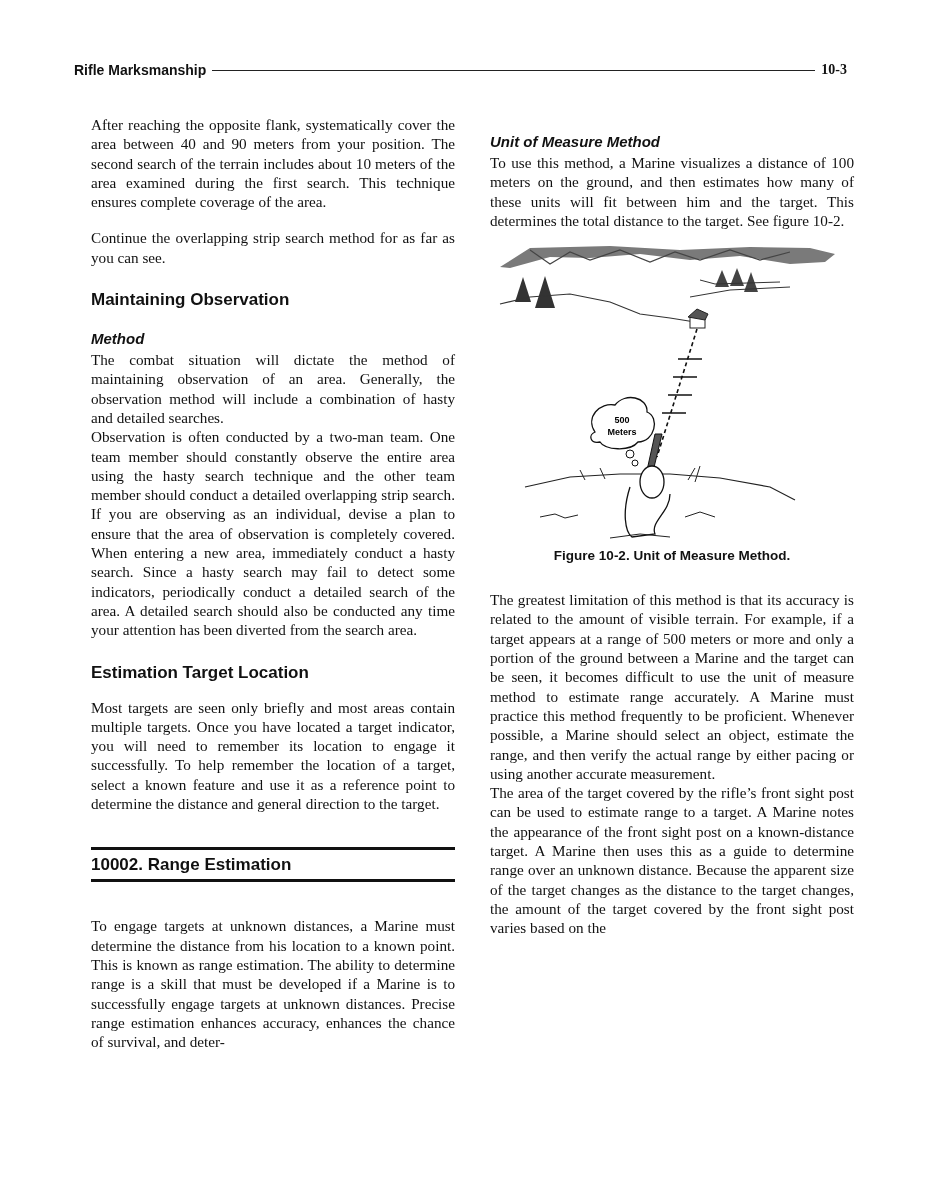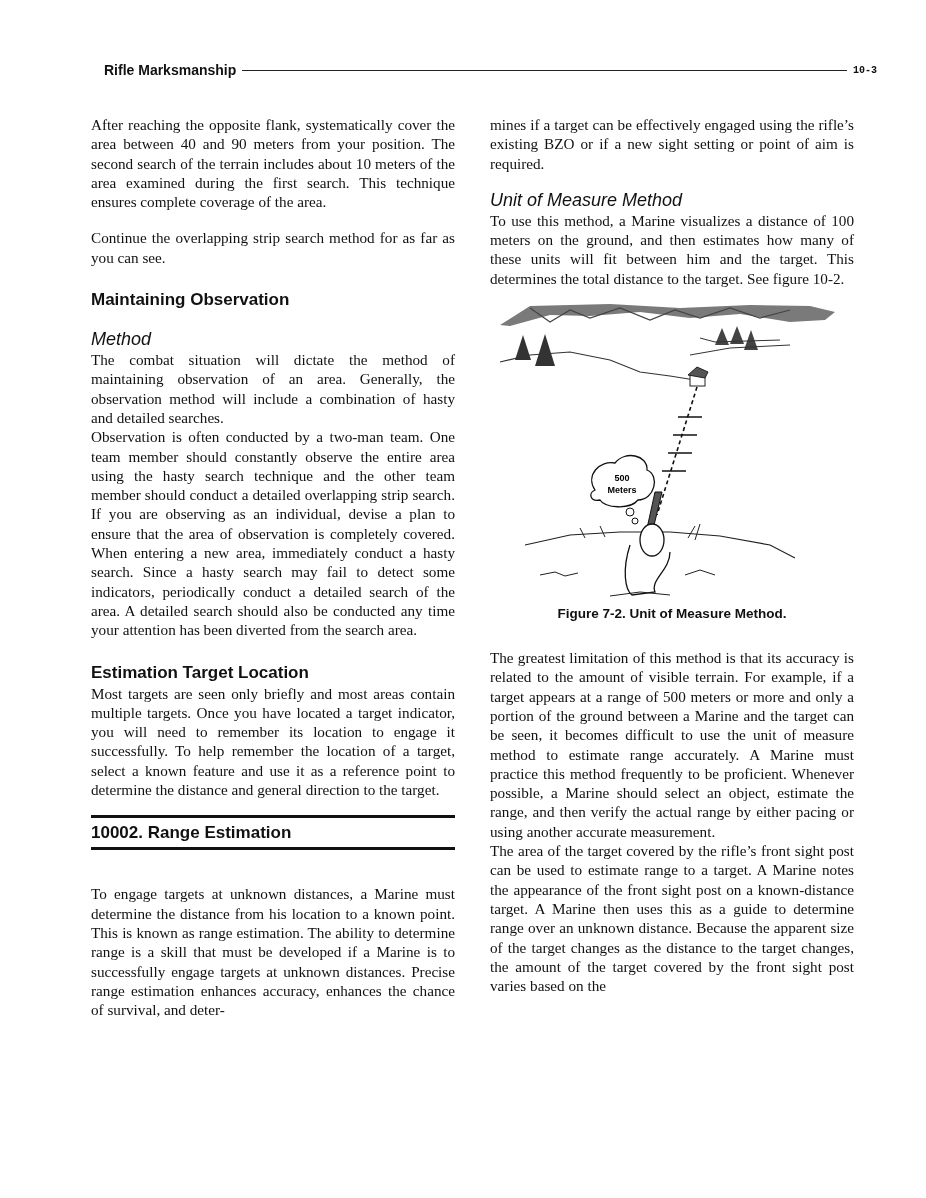--- a/index.html
+++ b/index.html
@@ -1,26 +1,26 @@
 <!DOCTYPE html>
 <html><head>
   <meta charset="utf-8">
   <style>
     html, body { margin: 0; padding: 0; background: #ffffff; }
     body { width: 926px; height: 1198px; position: relative; overflow: hidden; color: #111; }
-    .header { position: absolute; left: 104px; top: 60px; width: 773px; height: 20px; display: flex; align-items: center; text-align: center; }
+    .header { position: absolute; left: 74px; top: 60px; width: 773px; height: 20px; display: flex; align-items: center; text-align: center; }
     .header .title { font-family: "Liberation Sans", sans-serif; font-weight: bold; font-size: 14px; white-space: nowrap; }
     .header .rule { flex: 1; height: 0; border-top: 1px solid #222; margin: 0 6px; }
-    .header .pagenum { font-family: Liberation Mono, monospace; font-weight: bold; font-size: 10px; }
+    .header .pagenum { font-family: Liberation Serif, serif; font-weight: bold; font-size: 14px; }
     .col { position: absolute; width: 364px; font-family: "Liberation Serif", serif; font-size: 15.2px; line-height: 19.3px; text-align: justify; }
     .col.left { left: 91px; top: 115px; }
     .col.right { left: 490px; top: 115px; }
     p { margin: 0; }
     .h2 { font-family: "Liberation Sans", sans-serif; font-weight: bold; font-size: 17px; line-height: 22px; margin: 0; }
-    .h3 { font-family: "Liberation Sans", sans-serif; font-weight: normal; font-style: italic; font-size: 18px; line-height: 22px; margin: 0; }
+    .h3 { font-family: "Liberation Sans", sans-serif; font-weight: bold; font-style: italic; font-size: 15px; line-height: 22px; margin: 0; }
     .chapter-head { border-top: 3px solid #111; border-bottom: 3px solid #111; padding: 4px 0 3px 0; font-family: "Liberation Sans", sans-serif; font-weight: bold; font-size: 17px; line-height: 22px; }
     .figure { width: 364px; height: 305px; position: relative; }
     .caption { font-family: "Liberation Sans", sans-serif; font-weight: bold; font-size: 13.5px; text-align: center; line-height: 18px; }
   </style>
 </head>
 <body>
 
 <div class="header">
   <span class="title">Rifle Marksmanship</span>
   <span class="rule"></span>
@@ -28,27 +28,26 @@
 </div>
 
 <div class="col left">
   <p>After reaching the opposite flank, systematically cover the area between 40 and 90 meters from your position. The second search of the terrain includes about 10 meters of the area examined during the first search. This technique ensures complete coverage of the area.</p>
   <p style="margin-top:17px">Continue the overlapping strip search method for as far as you can see.</p>
   <div class="h2" style="margin-top:22px">Maintaining Observation</div>
   <div class="h3" style="margin-top:17px">Method</div>
   <p>The combat situation will dictate the method of maintaining observation of an area. Generally, the observation method will include a combination of hasty and detailed searches.</p>
   <p>Observation is often conducted by a two-man team. One team member should constantly observe the entire area using the hasty search technique and the other team member should conduct a detailed overlapping strip search. If you are observing as an individual, devise a plan to ensure that the area of observation is completely covered. When entering a new area, immediately conduct a hasty search. Since a hasty search may fail to detect some indicators, periodically conduct a detailed search of the area. A detailed search should also be conducted any time your attention has been diverted from the search area.</p>
   <div class="h2" style="margin-top:22px">Estimation Target Location</div>
-  <p style="">Most targets are seen only briefly and most areas contain multiple targets. Once you have located a target indicator, you will need to remember its location to engage it successfully. To help remember the location of a target, select a known feature and use it as a reference point to determine the distance and general direction to the target.</p>
-  <div class="chapter-head" style="margin-top:16px">10002.  Range Estimation</div>
+  <p style="margin-top:14px">Most targets are seen only briefly and most areas contain multiple targets. Once you have located a target indicator, you will need to remember its location to engage it successfully. To help remember the location of a target, select a known feature and use it as a reference point to determine the distance and general direction to the target.</p>
+  <div class="chapter-head" style="margin-top:34px">10002.  Range Estimation</div>
   <p style="margin-top:34px">To engage targets at unknown distances, a Marine must determine the distance from his location to a known point. This is known as range estimation. The ability to determine range is a skill that must be developed if a Marine is to successfully engage targets at unknown distances. Precise range estimation enhances accuracy, enhances the chance of survival, and deter-</p>
 </div>
 
 <div class="col right">
-  <p>mines if a target can be effectively engaged using the rifle’s existing BZO or if a new sight setting or point of aim is required.</p>
   <div class="h3" style="margin-top:16px">Unit of Measure Method</div>
   <p>To use this method, a Marine visualizes a distance of 100 meters on the ground, and then estimates how many of these units will fit between him and the target. This determines the total distance to the target. See figure 10-2.</p>
 
   <div class="figure" style="margin-top:12px">
     <svg width="364" height="305" viewBox="0 0 364 305">
 
       <path d="M10 25 L40 6 L120 4 L190 8 L260 5 L320 6 L345 12 L335 20 L300 22 L250 14 L200 18 L150 12 L100 16 L60 15 L20 26 Z" fill="#7a7a7a"></path>
       <path d="M40 8 L60 22 L80 10 L100 18 L130 8 L160 20 L185 10 L210 18 L240 8 L270 18 L300 10" stroke="#444" stroke-width="1.2" fill="none"></path>
 
       <g fill="#333">
@@ -92,17 +91,17 @@
 
       <g>
         <ellipse cx="162" cy="240" rx="12" ry="16" fill="#fff" stroke="#111" stroke-width="1.3"></ellipse>
         <path d="M140 245 C132 270 135 290 142 295 L165 292 C160 280 180 270 180 252" fill="none" stroke="#111" stroke-width="1.3"></path>
       </g>
       <path d="M50 275 L65 272 L75 276 L88 273" stroke="#222" fill="none"></path>
       <path d="M195 275 L210 270 L225 275" stroke="#222" fill="none"></path>
       <path d="M120 296 L150 292 L180 295" stroke="#222" fill="none"></path>
     </svg>
   </div>
-  <div class="caption">Figure 7-2. Unit of Measure Method.</div>
+  <div class="caption">Figure 10-2. Unit of Measure Method.</div>
 
   <p style="margin-top:25px">The greatest limitation of this method is that its accuracy is related to the amount of visible terrain. For example, if a target appears at a range of 500 meters or more and only a portion of the ground between a Marine and the target can be seen, it becomes difficult to use the unit of measure method to estimate range accurately. A Marine must practice this method frequently to be proficient. Whenever possible, a Marine should select an object, estimate the range, and then verify the actual range by either pacing or using another accurate measurement.</p>
   <p>The area of the target covered by the rifle’s front sight post can be used to estimate range to a target. A Marine notes the appearance of the front sight post on a known-distance target. A Marine then uses this as a guide to determine range over an unknown distance. Because the apparent size of the target changes as the distance to the target changes, the amount of the target covered by the front sight post varies based on the</p>
 </div>
 
 </body></html>

